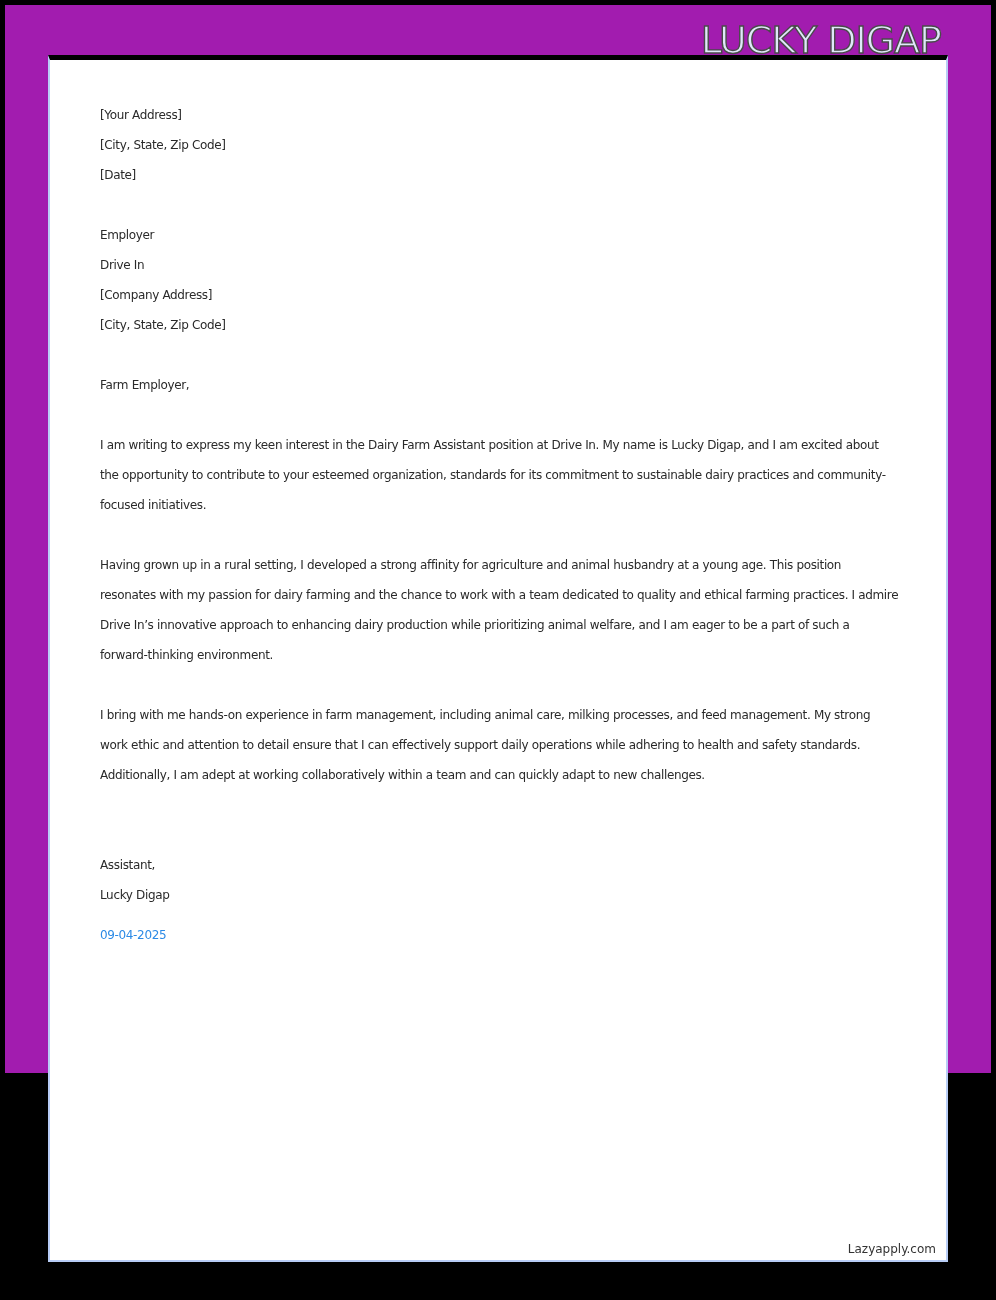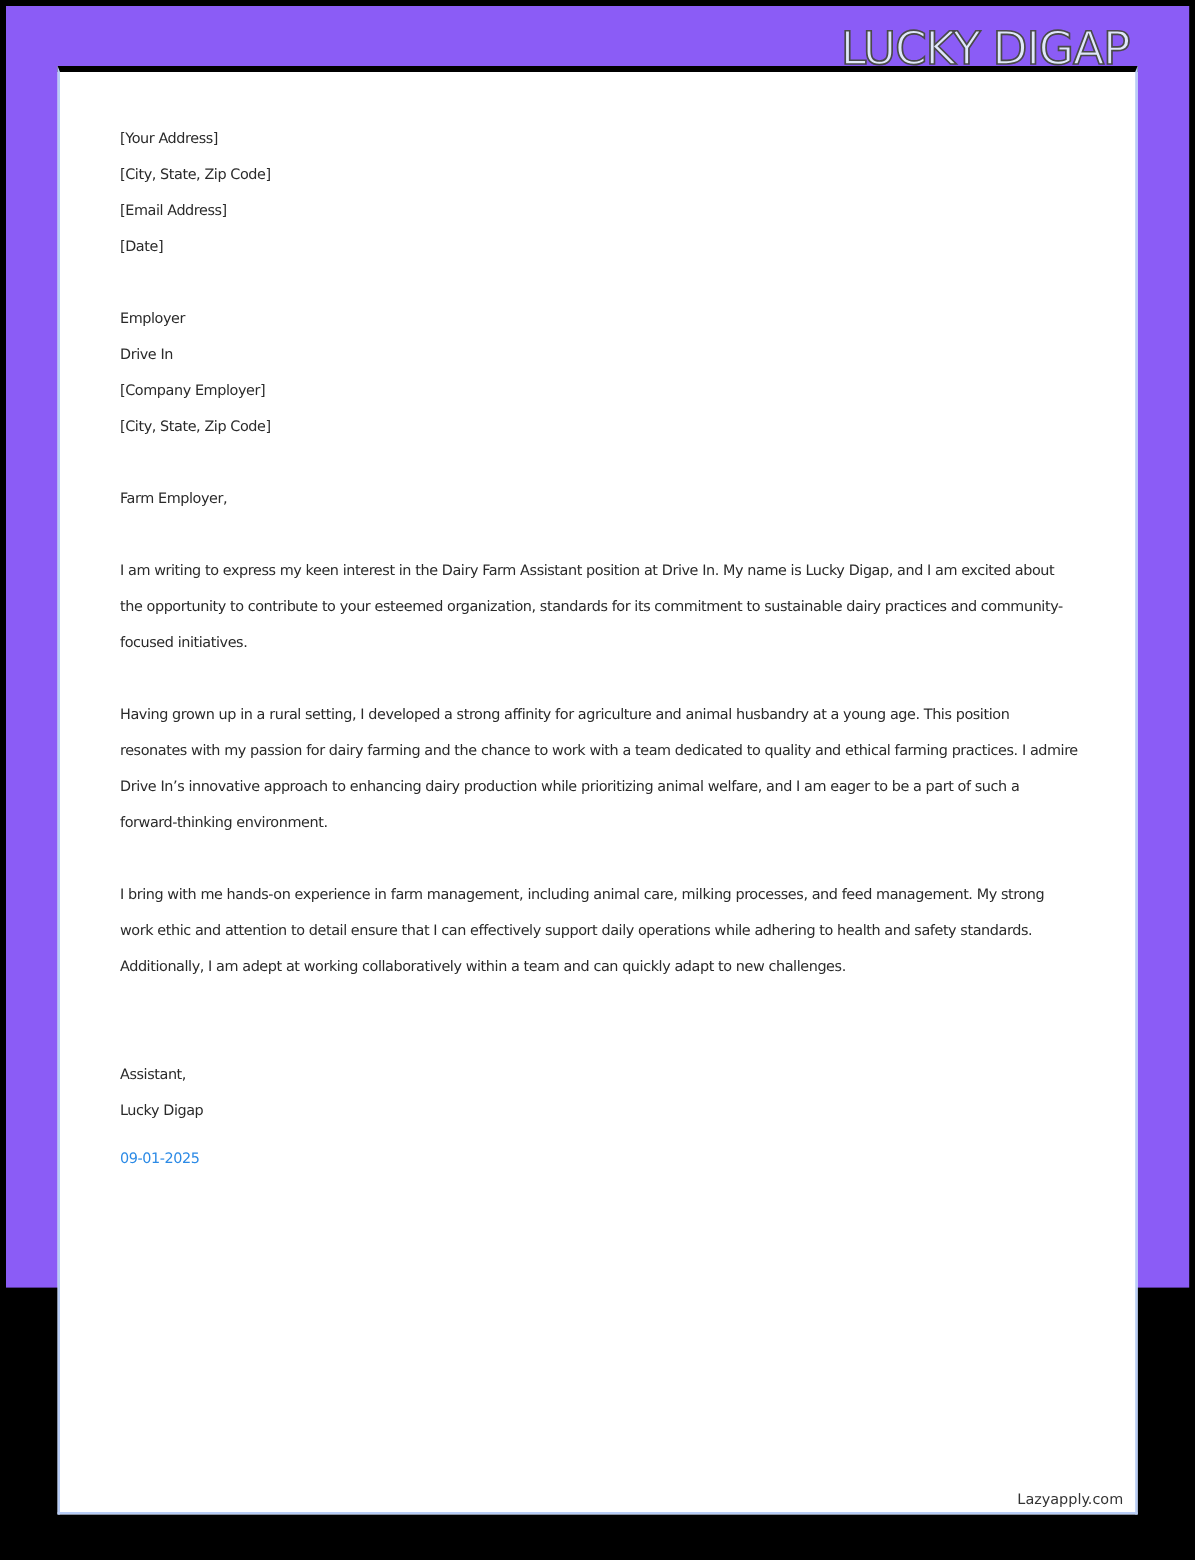--- a/index.html
+++ b/index.html
@@ -6,21 +6,21 @@
     html, body { width: 996px; height: 1300px; overflow: hidden; }
     body {
       background: #000;
       font-family: "DejaVu Sans", sans-serif;
       position: relative;
     }
     .frame {
       position: absolute;
       left: 5px; top: 5px;
       width: 986px; height: 1068px;
-      background: #8b5cf6;
+      background: #a21caf;
     }
     .title {
       position: absolute;
       right: 50px;
       top: 12px;
       font-family: "DejaVu Sans", sans-serif;
       font-size: 38px;
       letter-spacing: -1px;
       color: #e0e8fa;
       -webkit-text-stroke: 1.4px #4a4a4a;
@@ -61,41 +61,40 @@
 <body>
 
 <div class="frame">
   <div class="title">LUCKY DIGAP</div>
 
   <div class="card">
     <div class="letter">
       <div>
         <span class="line">[Your Address]</span>
         <span class="line">[City, State, Zip Code]</span>
-        <span class="line">[Email Address]</span>
         <span class="line">[Date]</span>
       </div>
       <div class="gap"></div>
       <div>
         <span class="line">Employer</span>
         <span class="line">Drive In</span>
-        <span class="line">[Company Employer]</span>
+        <span class="line">[Company Address]</span>
         <span class="line">[City, State, Zip Code]</span>
       </div>
       <div class="gap"></div>
       <span class="line">Farm Employer,</span>
       <div class="gap"></div>
       <p class="para">I am writing to express my keen interest in the Dairy Farm Assistant position at Drive In. My name is Lucky Digap, and I am excited about the opportunity to contribute to your esteemed organization, standards for its commitment to sustainable dairy practices and community-focused initiatives.</p>
       <div class="gap"></div>
       <p class="para">Having grown up in a rural setting, I developed a strong affinity for agriculture and animal husbandry at a young age. This position resonates with my passion for dairy farming and the chance to work with a team dedicated to quality and ethical farming practices. I admire Drive In’s innovative approach to enhancing dairy production while prioritizing animal welfare, and I am eager to be a part of such a forward-thinking environment.</p>
       <div class="gap"></div>
       <p class="para">I bring with me hands-on experience in farm management, including animal care, milking processes, and feed management. My strong work ethic and attention to detail ensure that I can effectively support daily operations while adhering to health and safety standards. Additionally, I am adept at working collaboratively within a team and can quickly adapt to new challenges.</p>
       <div class="gap"></div>
       <div class="gap"></div>
       <div>
         <span class="line">Assistant,</span>
         <span class="line">Lucky Digap</span>
-        <span class="line date">09-01-2025</span>
+        <span class="line date">09-04-2025</span>
       </div>
     </div>
     <div class="footer">Lazyapply.com</div>
   </div>
 </div>
 
 </body></html>

